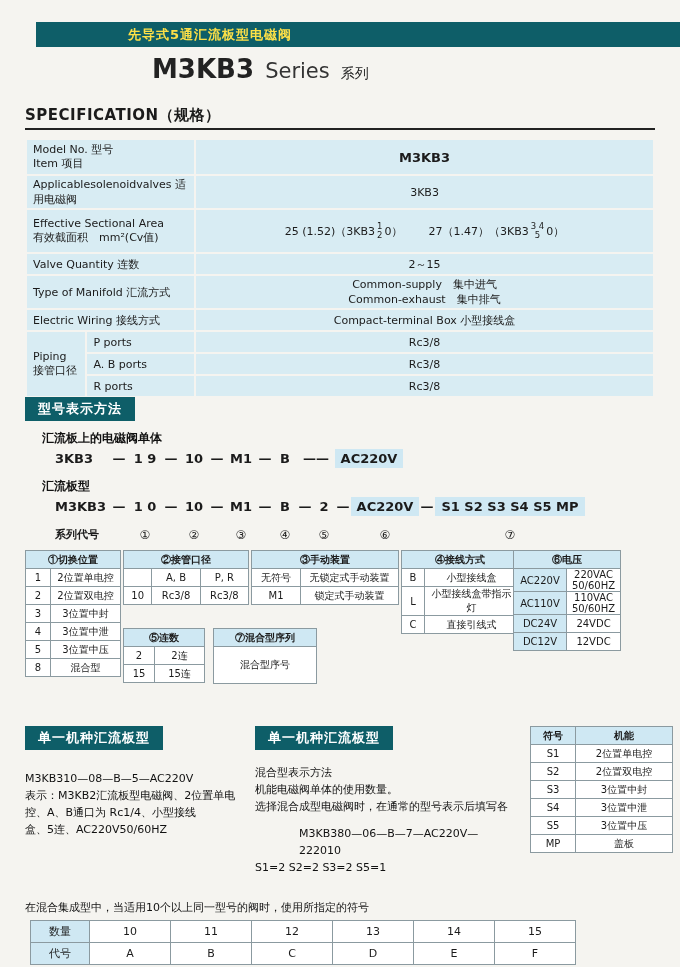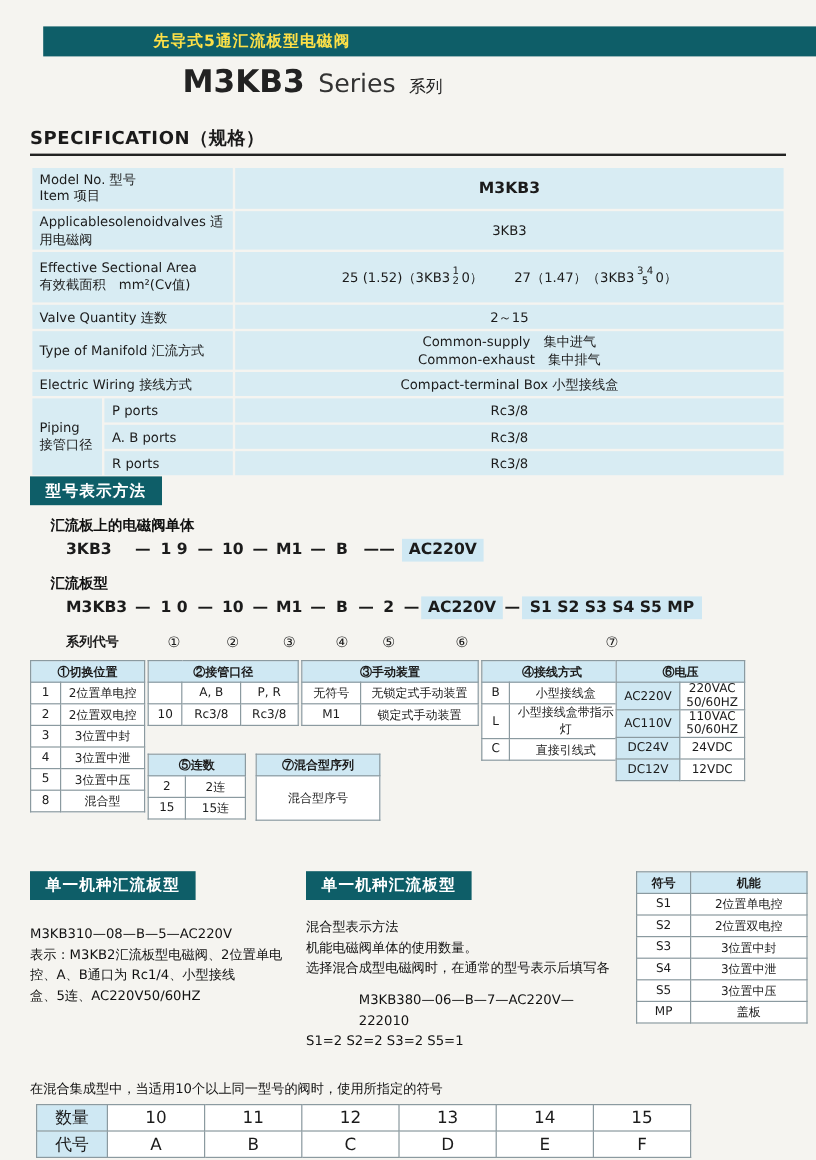--- a/index.html
+++ b/index.html
@@ -65,21 +65,21 @@
 
   
   .bottom{position:absolute;left:0;top:712px;width:680px;height:190px;}
   .badge2{position:absolute;}
   .txtblock{position:absolute;font-size:11px;line-height:1.55;color:#111;}
   .txtblock .gap-top{margin-top:10px;margin-left:44px;}
   table.sym{position:absolute;left:530px;top:14px;border-collapse:collapse;font-size:10px;}
   table.sym td,table.sym th{border:1px solid #8b9aa0;height:17px;padding:0 4px;text-align:center;font-weight:normal;background:#fff;}
   table.sym th{background:#cfe8f3;font-weight:bold;}
   .note{position:absolute;left:25px;top:900px;font-size:11px;color:#111;}
-  table.qty{position:absolute;left:30px;top:920px;border-collapse:collapse;font-size:14px;}
+  table.qty{position:absolute;left:30px;top:920px;border-collapse:collapse;font-size:11px;}
   table.qty td{border:1px solid #8b9aa0;height:19px;text-align:center;background:#fff;}
   table.qty td.hd{background:#cfe8f3;width:56px;}
   table.qty td.c{width:78px;}
 </style>
 </head>
 <body>
 
 <div class="page">
 
   <div class="banner">

